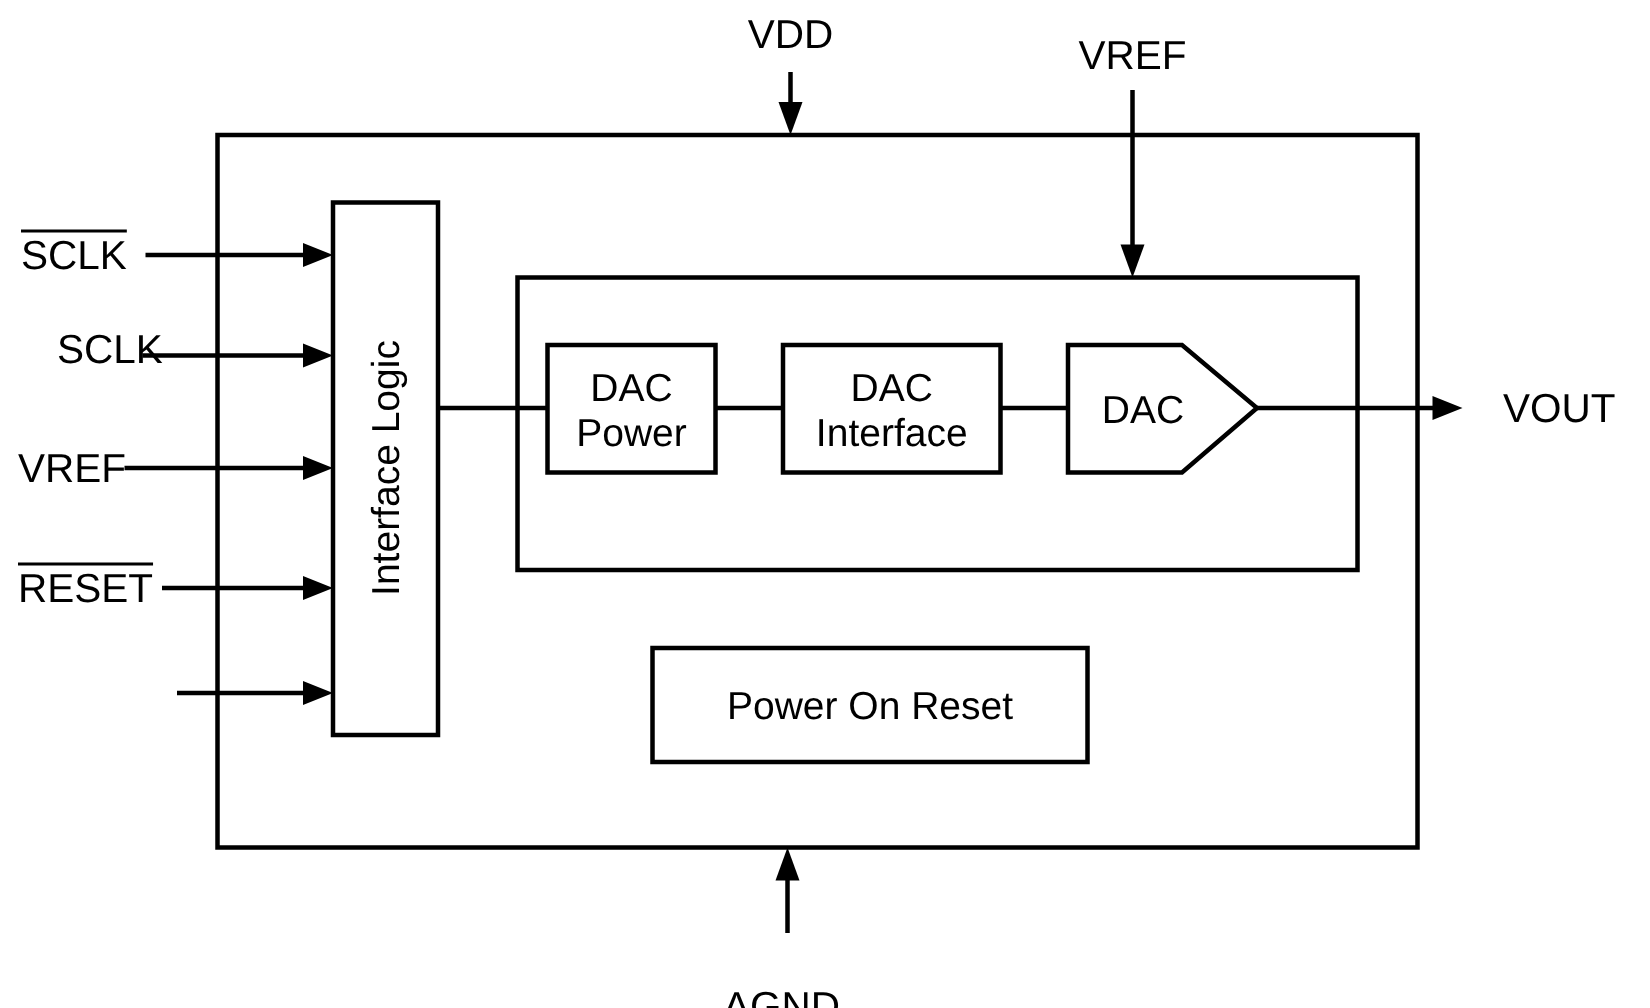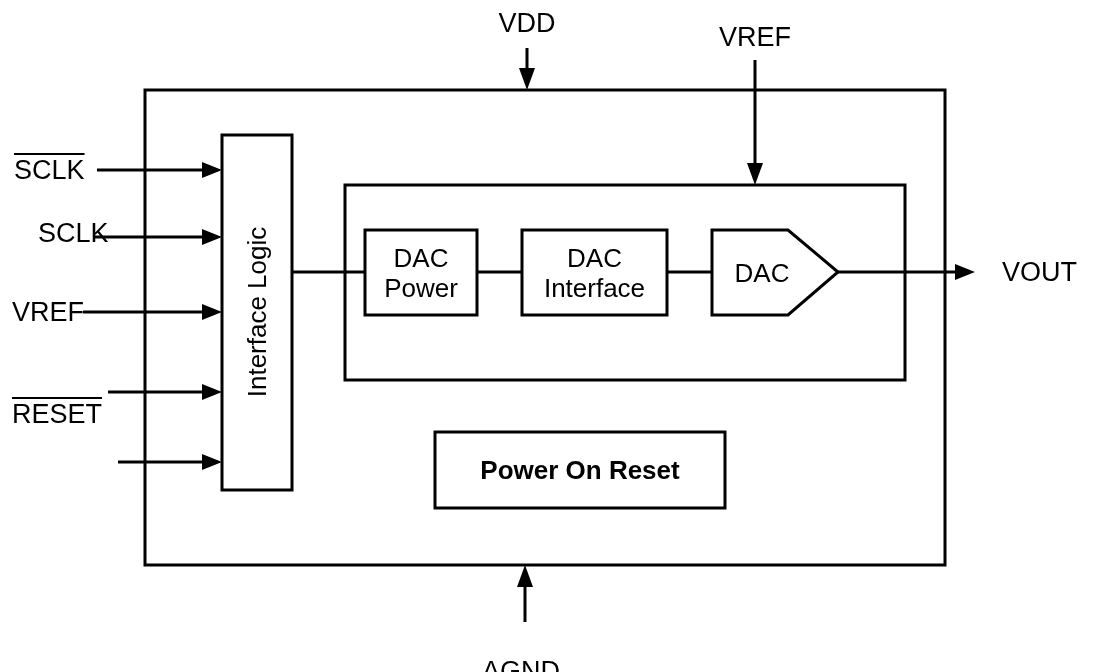--- a/index.html
+++ b/index.html
@@ -88,35 +88,35 @@
     <line x1="525" y1="585" x2="525" y2="622" stroke="#000" stroke-width="3"></line>
     <polygon points="517,587 533,587 525,565" fill="#000"></polygon>
   </svg>
 
   <div class="lbl center" style="left:477px; top:8px; width:100px;">VDD</div>
   <div class="lbl center" style="left:705px; top:22px; width:100px;">VREF</div>
 
   <div class="lbl overline" style="left:14px; top:155px;">SCLK</div>
   <div class="lbl" style="left:14px; top:218px;margin-left:24px;">SCLK</div>
   <div class="lbl" style="left:12px; top:297px;">VREF</div>
-  <div class="lbl overline" style="left:12px; top:399px;">RESET</div>
+  <div class="lbl overline" style="left:12px; top:377px;">RESET</div>
 
   <div class="lbl" style="left:1002px; top:257px;">VOUT</div>
 
   <div class="lbl center" style="left:471px; top:628px; width:100px;margin-top:28px;">AGND</div>
 
   <div class="block-label vertical" style="left:157px; top:297px; width:200px; height:30px;">Interface Logic</div>
 
   <div class="block-label" style="left:365px; top:230px; width:112px; height:85px;">
     <div>DAC</div>
     <div>Power</div>
   </div>
 
   <div class="block-label" style="left:522px; top:230px; width:145px; height:85px;">
     <div>DAC</div>
     <div>Interface</div>
   </div>
 
   <div class="block-label" style="left:712px; top:230px; width:100px; height:85px;">DAC</div>
 
-  <div class="block-label" style="left:435px; top:432px; width:290px; height:76px;font-weight:bold;">Power On Reset</div>
+  <div class="block-label" style="left:435px; top:432px; width:290px; height:76px;">Power On Reset</div>
 
 </div>
 
 </body></html>

